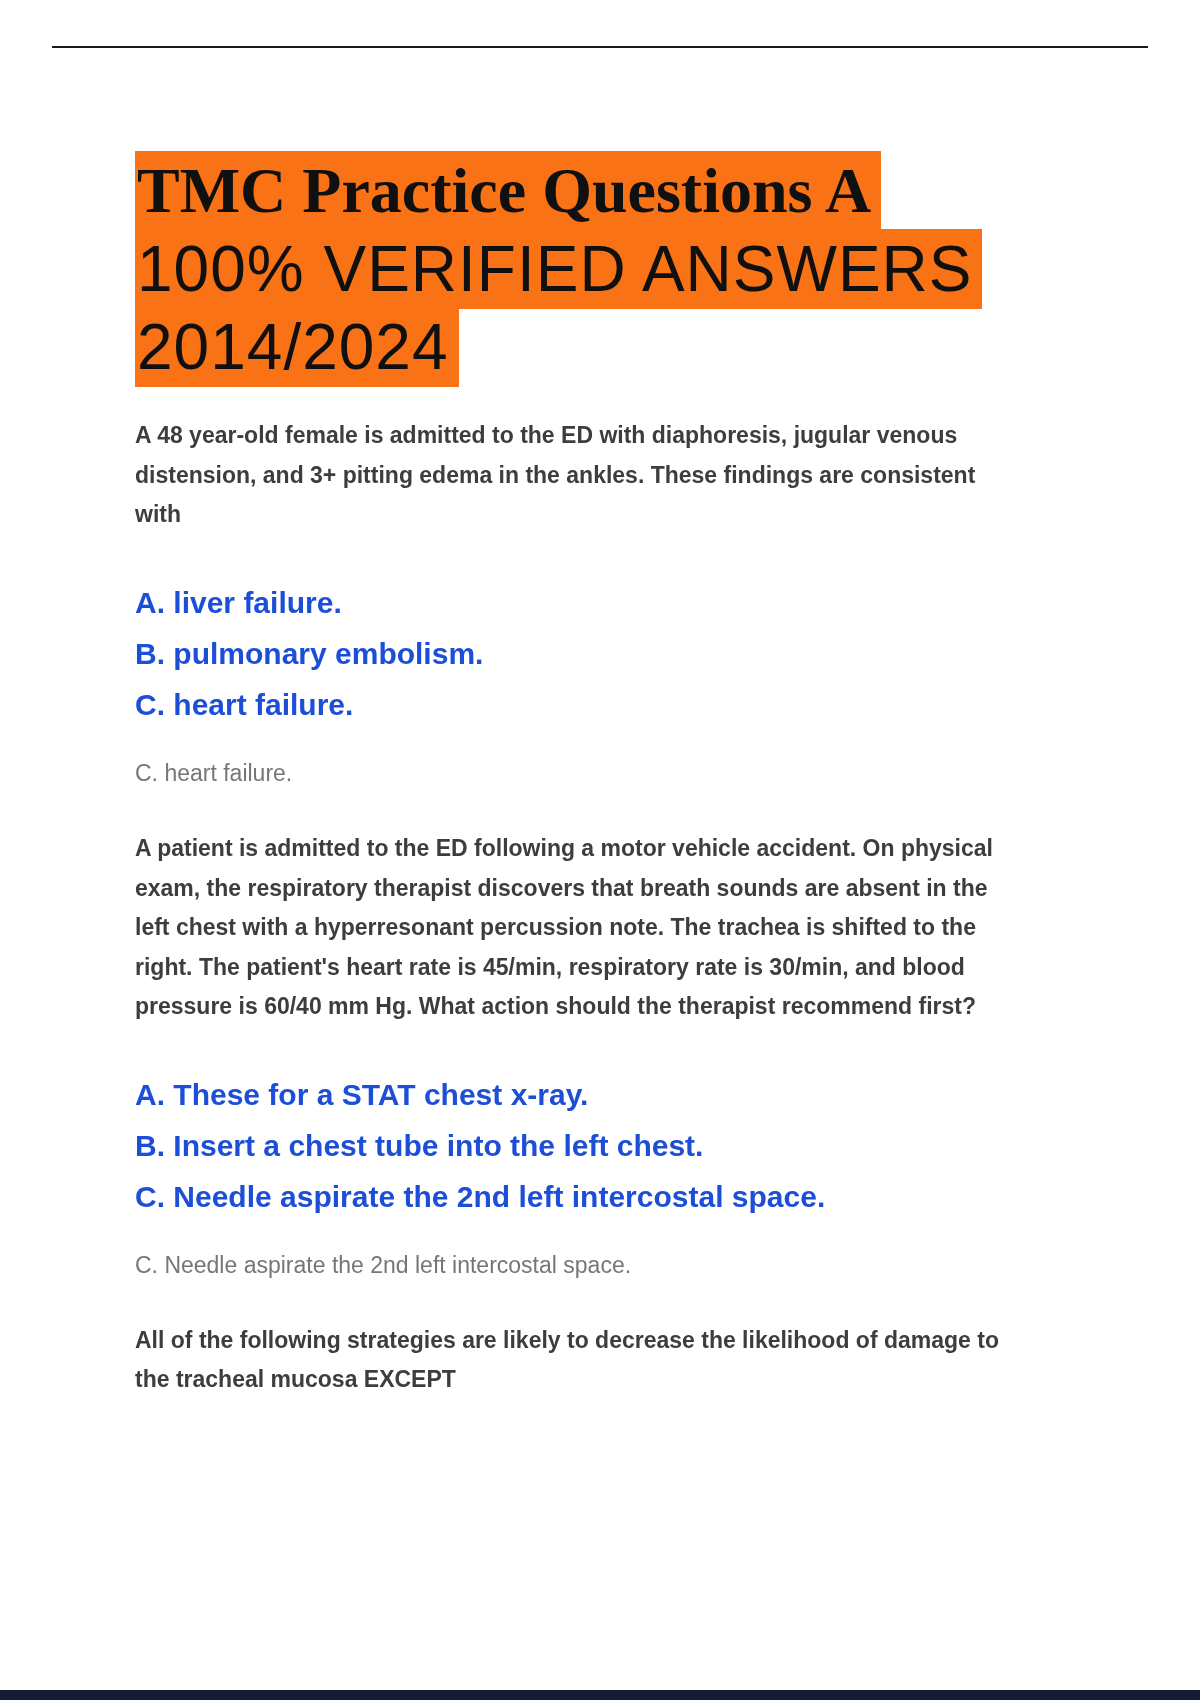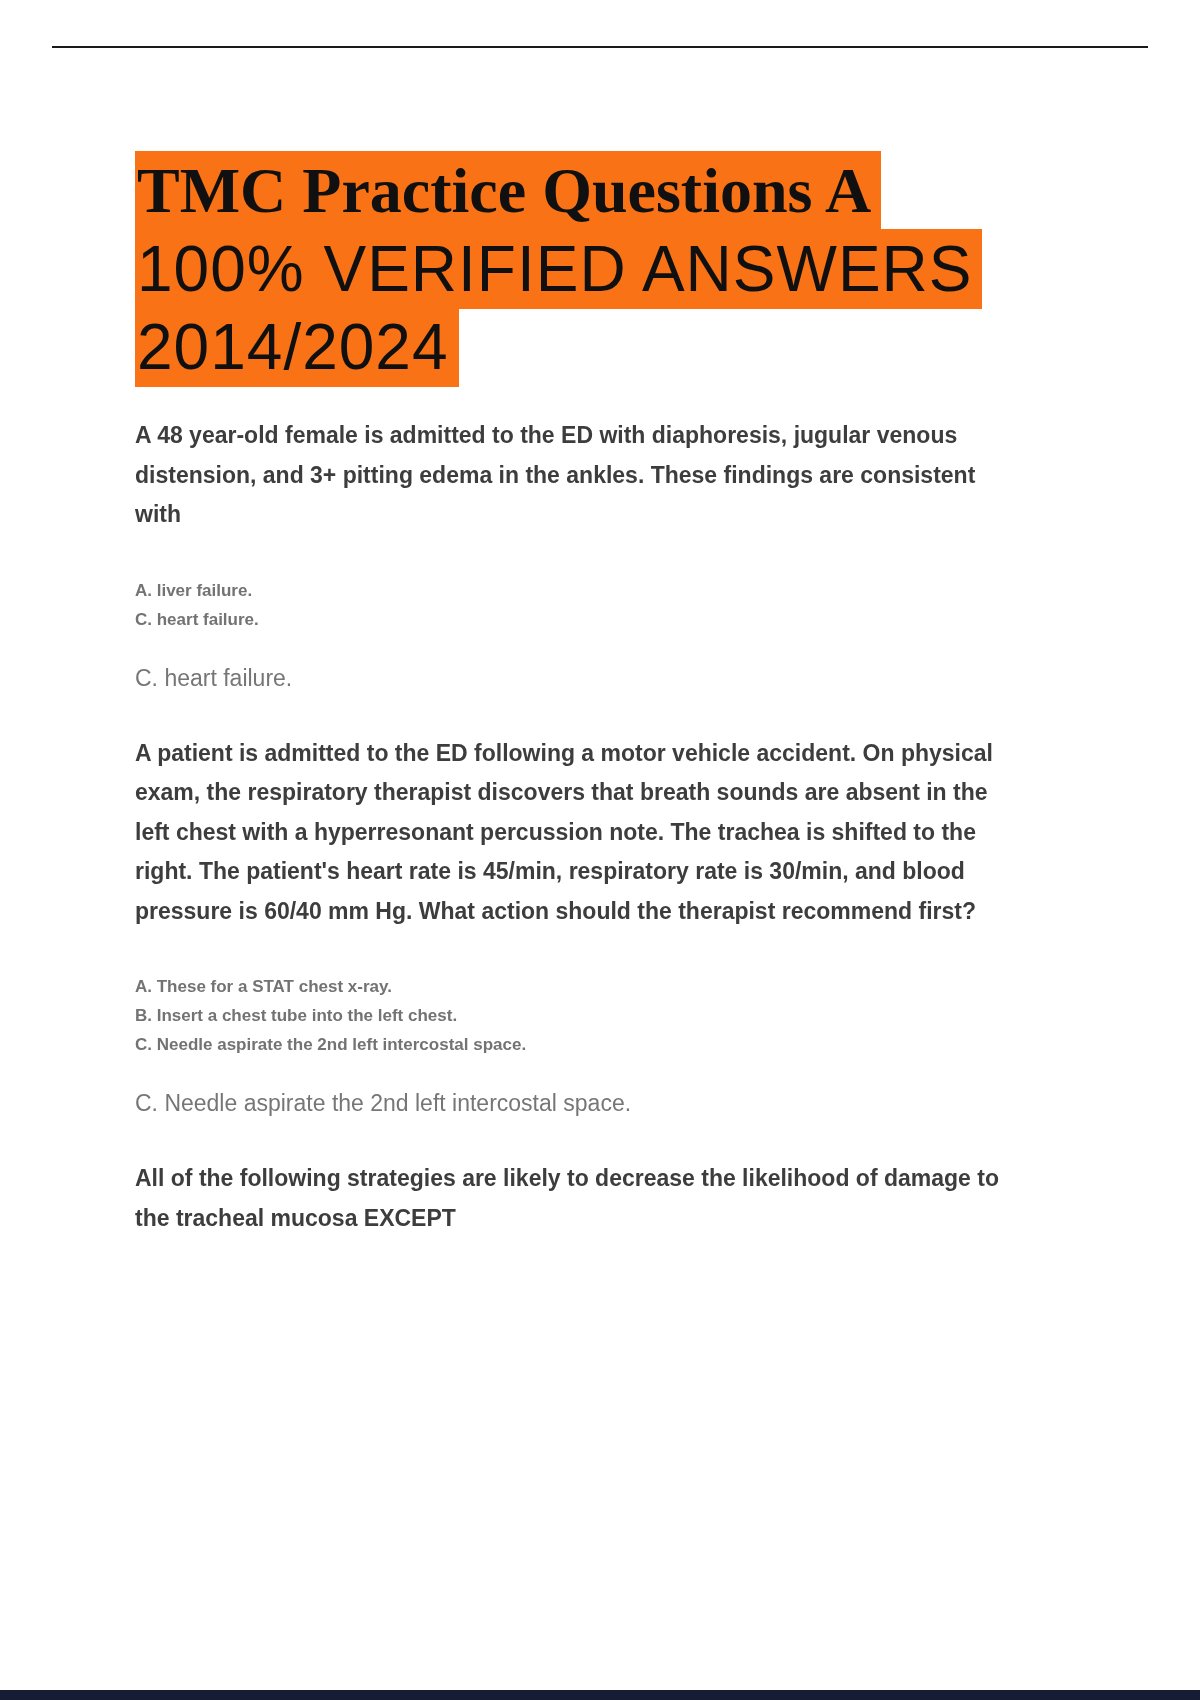--- a/index.html
+++ b/index.html
@@ -59,23 +59,23 @@
   .q-block { margin-bottom: 0; }
   .q-text {
     font-size: 23px;
     font-weight: 700;
     color: #3d3d3d;
     line-height: 1.72;
     margin-bottom: 42px;
   }
   .options { margin-bottom: 24px; }
   .option {
-    font-size: 17px;
+    font-size: 30px;
     font-weight: 700;
-    color: #737373;
+    color: #1d4ed8;
     line-height: 1.7;
   }
   .answer {
     font-size: 23px;
     font-weight: 400;
     color: #767676;
     line-height: 1.7;
     margin-bottom: 36px;
   }
   .bottom-bar {
@@ -99,20 +99,21 @@
     <div class="title-block">
       <span class="title-line title-serif"><span class="hl">TMC Practice Questions A</span></span>
       <span class="title-line title-sans"><span class="hl">100% VERIFIED ANSWERS</span></span>
       <span class="title-line title-sans"><span class="hl">2014/2024</span></span>
     </div>
 
     <div class="q-block">
       <p class="q-text">A 48 year-old female is admitted to the ED with diaphoresis, jugular venous distension, and 3+ pitting edema in the ankles. These findings are consistent with</p>
       <div class="options">
         <div class="option">A. liver failure.</div>
+        <div class="option">B. pulmonary embolism.</div>
         <div class="option">C. heart failure.</div>
       </div>
       <div class="answer">C. heart failure.</div>
     </div>
 
     <div class="q-block">
       <p class="q-text">A patient is admitted to the ED following a motor vehicle accident. On physical exam, the respiratory therapist discovers that breath sounds are absent in the left chest with a hyperresonant percussion note. The trachea is shifted to the right. The patient's heart rate is 45/min, respiratory rate is 30/min, and blood pressure is 60/40 mm Hg. What action should the therapist recommend first?</p>
       <div class="options">
         <div class="option">A. These for a STAT chest x-ray.</div>
         <div class="option">B. Insert a chest tube into the left chest.</div>

